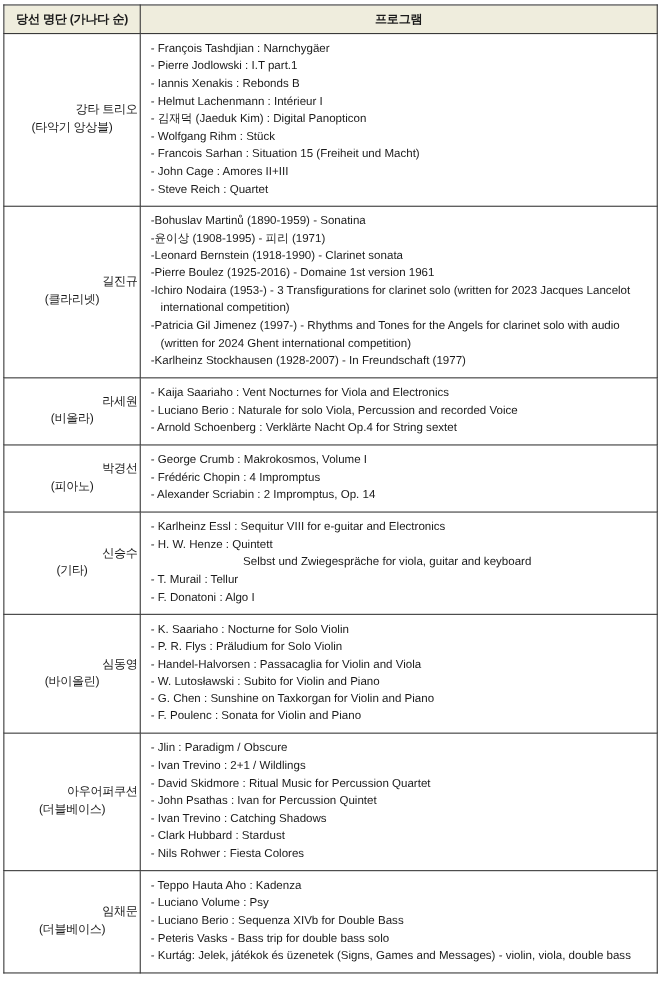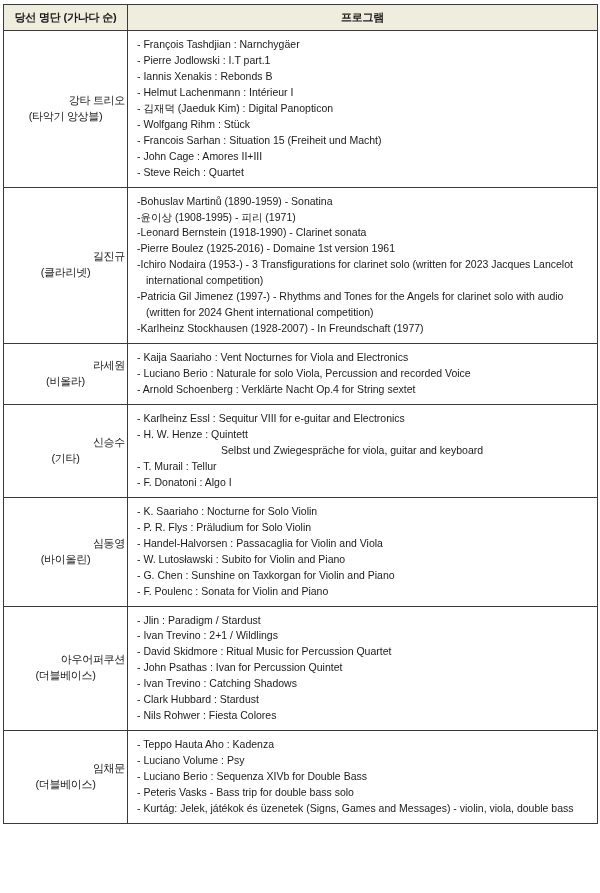--- a/index.html
+++ b/index.html
@@ -138,20 +138,33 @@
           <td class="program">
             <ul>
               <li>- Kaija Saariaho : Vent Nocturnes for Viola and Electronics</li>
               <li>- Luciano Berio : Naturale for solo Viola, Percussion and recorded Voice</li>
               <li>- Arnold Schoenberg : Verklärte Nacht Op.4 for String sextet</li>
             </ul>
           </td>
         </tr>
         <tr>
           <td class="artist">
+            <span class="name">박경선</span>
+            <span class="inst">(피아노)</span>
+          </td>
+          <td class="program">
+            <ul>
+              <li>- George Crumb : Makrokosmos, Volume I</li>
+              <li>- Frédéric Chopin : 4 Impromptus</li>
+              <li>- Alexander Scriabin : 2 Impromptus, Op. 14</li>
+            </ul>
+          </td>
+        </tr>
+        <tr>
+          <td class="artist">
             <span class="name">신승수</span>
             <span class="inst">(기타)</span>
           </td>
           <td class="program">
             <ul>
               <li>- Karlheinz Essl : Sequitur VIII for e-guitar and Electronics</li>
               <li>- H. W.  Henze : Quintett</li>
               <li class="indent-deep">Selbst und Zwiegespräche for viola, guitar and keyboard</li>
               <li>- T. Murail : Tellur</li>
               <li>- F. Donatoni : Algo I</li>
@@ -174,21 +187,21 @@
             </ul>
           </td>
         </tr>
         <tr>
           <td class="artist">
             <span class="name">아우어퍼쿠션</span>
             <span class="inst">(더블베이스)</span>
           </td>
           <td class="program">
             <ul>
-              <li>- Jlin : Paradigm / Stardust</li>
+              <li>- Jlin : Paradigm / Obscure</li>
               <li>- Ivan Trevino : 2+1 / Wildlings</li>
               <li>- David Skidmore : Ritual Music for Percussion Quartet</li>
               <li>- John Psathas : Ivan for Percussion Quintet</li>
               <li>- Ivan Trevino : Catching Shadows</li>
               <li>- Clark Hubbard : Stardust</li>
               <li>- Nils Rohwer : Fiesta Colores</li>
             </ul>
           </td>
         </tr>
         <tr>

